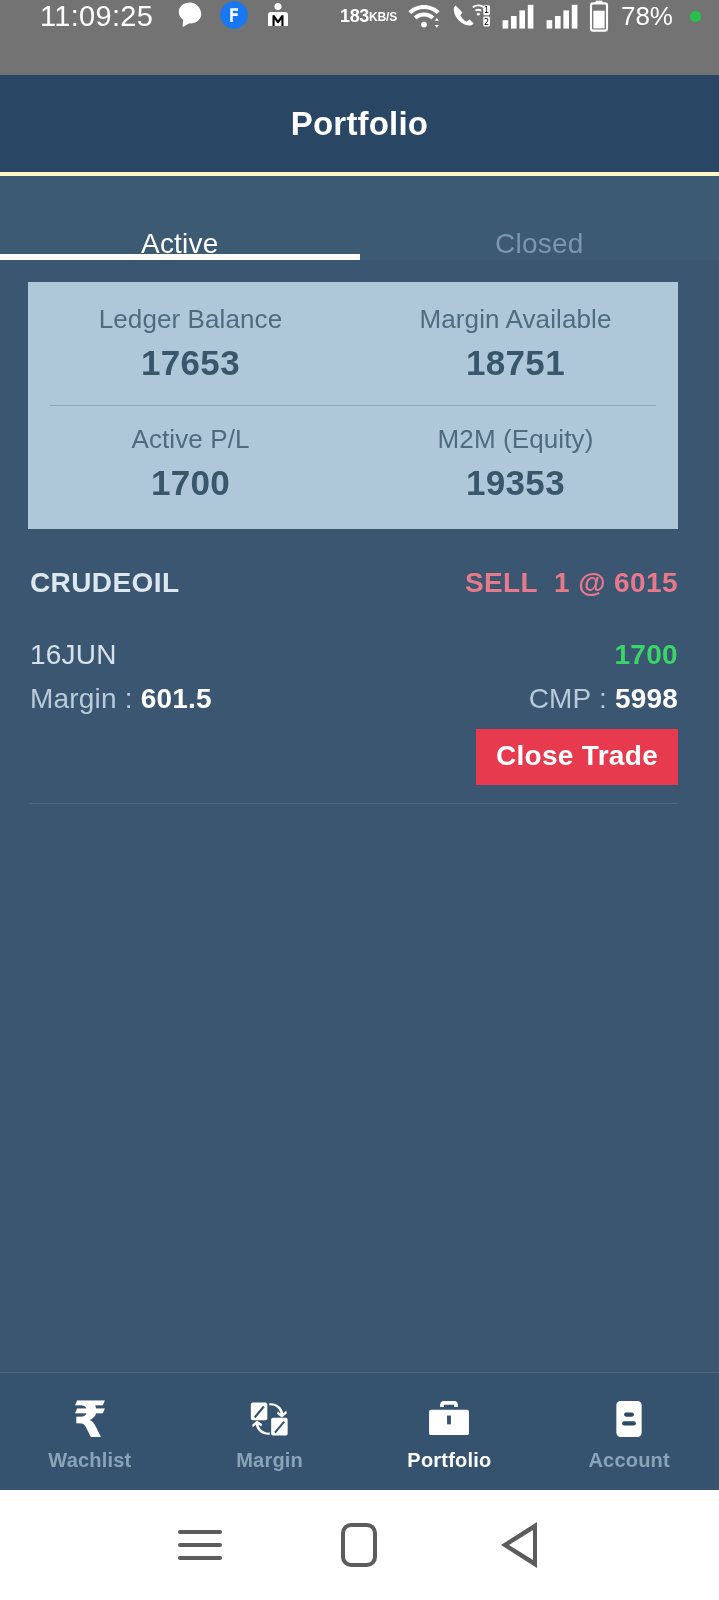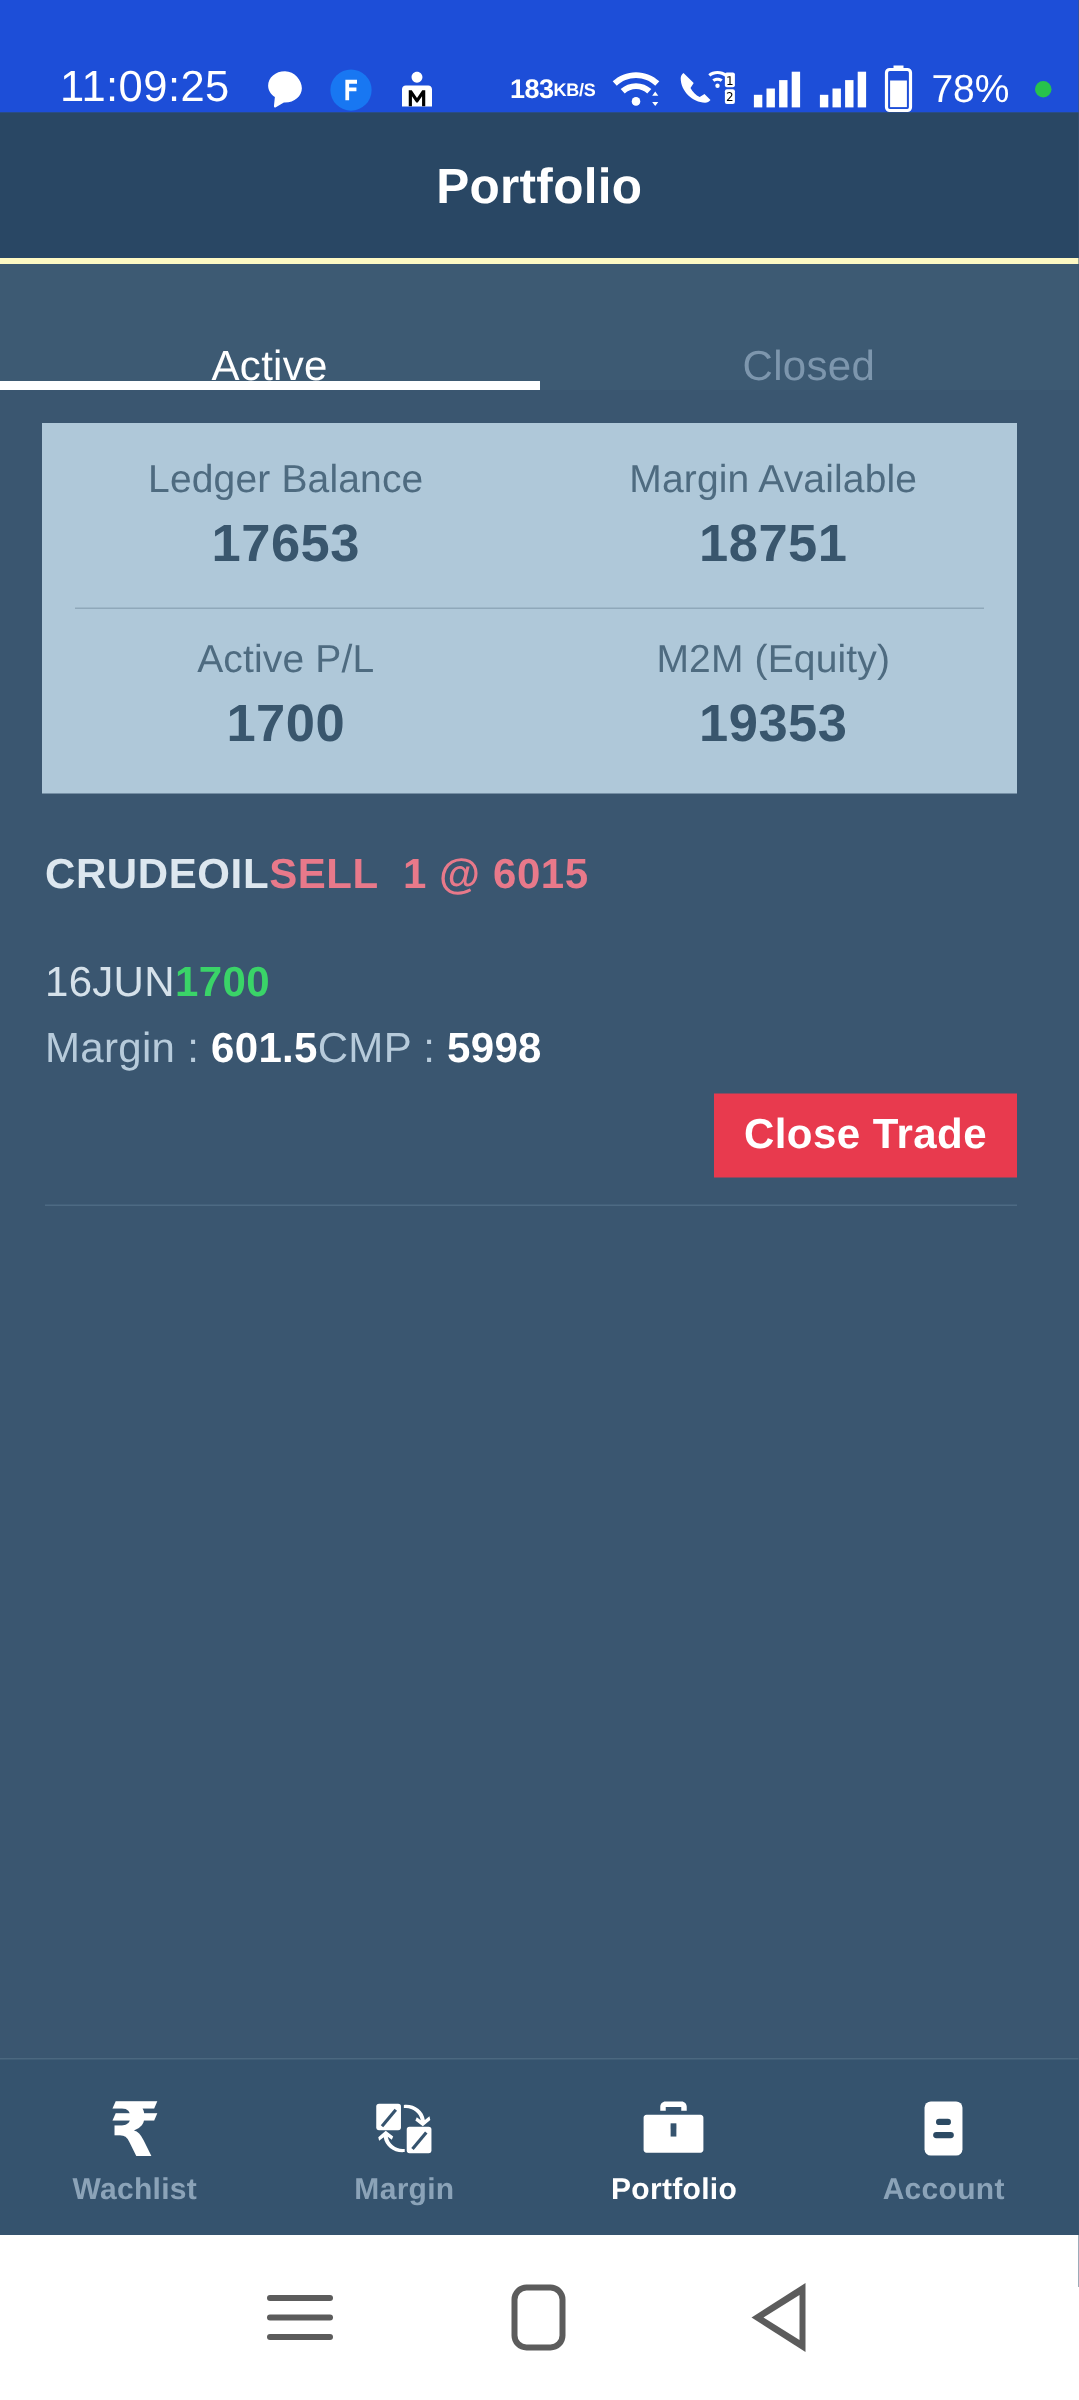--- a/index.html
+++ b/index.html
@@ -6,22 +6,22 @@
   html,body { width:719px; height:1600px; }
   body {
     font-family: "Liberation Sans", sans-serif;
     background:#3a5670;
     overflow:hidden;
   }
   .phone { width:719px; height:1600px; display:flex; flex-direction:column; position:relative; }
 
   
   .statusbar {
-    height:75px; background:#1d4ed8; color:#fff;
-    display:flex; align-items:flex-end; flex-shrink:0;
+    height:75px; background:#737373; color:#fff;
+    display:flex; align-items:flex-start; flex-shrink:0;
     padding:0 18px 0 40px;
   }
   .sb-clock { font-size:29px; font-weight:400; letter-spacing:.3px; }
   .sb-left-icons { display:flex; align-items:center; gap:14px; margin-left:22px; }
   .sb-spacer { flex:1; }
   .sb-right { display:flex; align-items:center; gap:10px; }
   .netspeed { display:flex; flex-direction:row; align-items:center; line-height:1; }
   .netspeed .n1 { font-size:18px; font-weight:700; letter-spacing:-.3px; }
   .netspeed .n2 { font-size:12px; font-weight:700; letter-spacing:-.2px; margin-top:2px; }
   .sb-batt-pct { font-size:26px; font-weight:400; margin-left:2px; }
@@ -60,21 +60,21 @@
   }
   .sum-row { display:flex; }
   .sum-cell { flex:1; display:flex; flex-direction:column; align-items:center; }
   .sum-label { font-size:26px; color:#4e6b80; letter-spacing:.1px; }
   .sum-value { font-size:35px; font-weight:700; color:#39566d; margin-top:8px; letter-spacing:.3px; }
   .sum-divider { height:1px; background:#8fa8ba; margin:22px 22px 18px 22px; }
 
   
   .positions { margin-top:38px; }
   .position { padding:0 41px 0 30px; }
-  .pos-line { display:flex; align-items:baseline; }
+  .pos-line { display:flex; justify-content:space-between; align-items:baseline; }
   .pos-line + .pos-line { margin-top:12px; }
   .pos-symbol { font-size:28px; font-weight:700; color:#dde7ef; letter-spacing:.4px; }
   .pos-side { font-size:28px; font-weight:700; color:#e8798a; letter-spacing:.4px; }
   .pos-side .qty { margin-left:16px; font-weight:700; }
   .pos-expiry { font-size:28px; color:#d5e1ea; letter-spacing:.2px;margin-top:28px; }
   .pos-pl { font-size:28px; font-weight:700; color:#3ad468; letter-spacing:.3px; }
   .pos-margin, .pos-cmp { font-size:28px; color:#b7cbdb; letter-spacing:.2px; }
   .pos-margin b, .pos-cmp b { color:#ffffff; font-weight:700; }
   .btn-row { display:flex; justify-content:flex-end; margin-top:14px; }
   .close-trade-btn {

